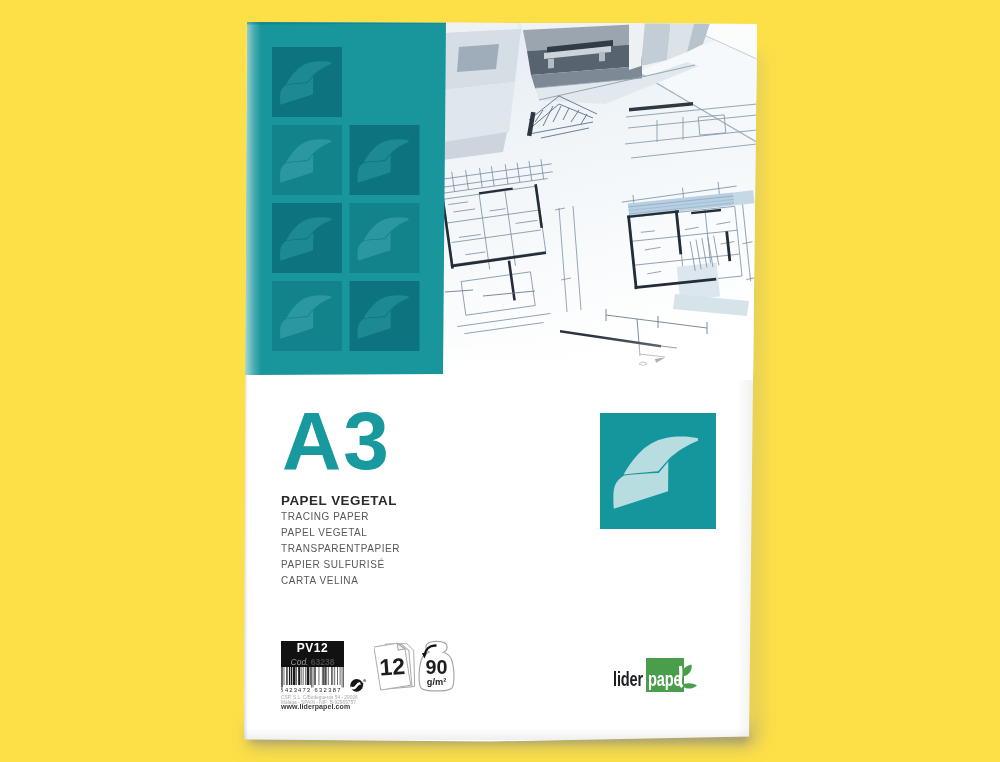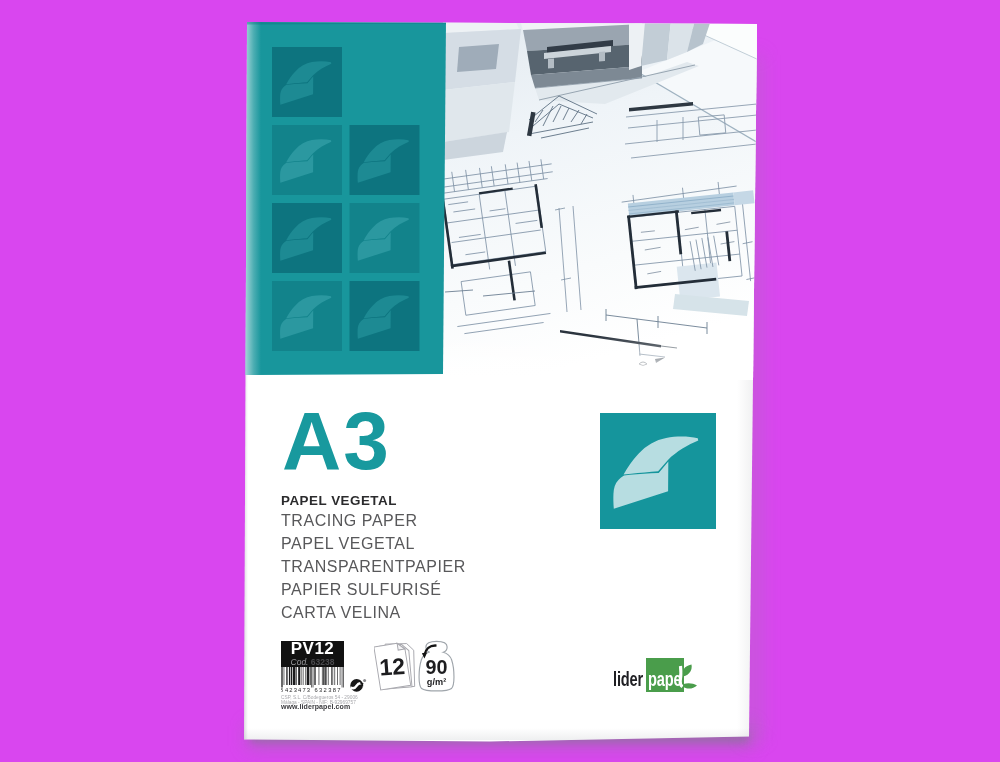--- a/index.html
+++ b/index.html
@@ -1,18 +1,18 @@
 <!DOCTYPE html>
 <html><head>
 <meta charset="utf-8">
 <style>
   html,body{margin:0;padding:0;}
   body{width:1000px;height:762px;overflow:hidden;background:#ffffff;
        font-family:"Liberation Sans", sans-serif;}
-  #stage{position:relative;width:1000px;height:762px;background:#d946ef;}
+  #stage{position:relative;width:1000px;height:762px;background:#fde047;}
   .abs{position:absolute;}
 </style>
 </head>
 <body>
 <div id="stage">
 <svg width="0" height="0" style="position:absolute">
   <defs>
     <g id="glyphG">
       <path d="M 20.3,53.1
                C 24,46.5 28,40.5 33,35.3
@@ -275,31 +275,31 @@
         <rect x="1" y="2" width="16" height="354" fill="url(#bandsheen)"></rect>
 
         <polygon points="3,2 202,1 202,3.5 3,4.5" fill="#0b6f78" opacity="0.38"></polygon>
       </g>
     </svg>
 
     <div class="abs" style="left:282px;top:394px;color:#18999e;font-weight:bold;
          font-size:82px;letter-spacing:2px;">A3</div>
 
     <div class="abs" style="left:281px;top:493px;font-size:13.4px;font-weight:bold;color:#2b2b2d;letter-spacing:0.5px;">PAPEL VEGETAL</div>
-    <div class="abs" style="left:281px;top:509px;font-size:16px;color:#58585a;letter-spacing:0.55px;line-height:23px;">
+    <div class="abs" style="left:281px;top:509px;font-size:10px;color:#58585a;letter-spacing:0.55px;line-height:16px;">
       TRACING PAPER<br>PAPEL VEGETAL<br>TRANSPARENTPAPIER<br>PAPIER SULFURISÉ<br>CARTA VELINA
     </div>
 
     <svg class="abs" style="left:600px;top:413px;" width="116" height="116" viewBox="0 0 100 100">
       <rect width="100" height="100" fill="#15959c"></rect>
       <use href="#glyphG" fill="#b7dde1"></use>
     </svg>
 
     <div class="abs" style="left:281px;top:641px;width:63px;height:31px;background:#111;
-         color:#fff;font-weight:bold;font-size:17px;text-align:center;line-height:15.5px;letter-spacing:0.5px;">PV12</div>
+         color:#fff;font-weight:bold;font-size:12px;text-align:center;line-height:15.5px;letter-spacing:0.5px;">PV12</div>
     <div class="abs" style="left:281px;top:657px;width:63px;text-align:center;font-size:8.5px;">
       <span style="color:#9a9a9e;font-style:italic;">Cod. </span><span style="color:#4a4a4e;font-weight:bold;">63238</span>
     </div>
 
     <svg class="abs" style="left:281px;top:667px;" width="64" height="26" viewBox="0 0 64 26">
       <rect width="64" height="26" fill="#fff"></rect>
       <g fill="#1c1c1e">
         <rect x="0.0" y="0" width="0.66" height="20.5"></rect>
         <rect x="1.32" y="0" width="0.66" height="20.5"></rect>
         <rect x="2.64" y="0" width="0.66" height="18"></rect>

